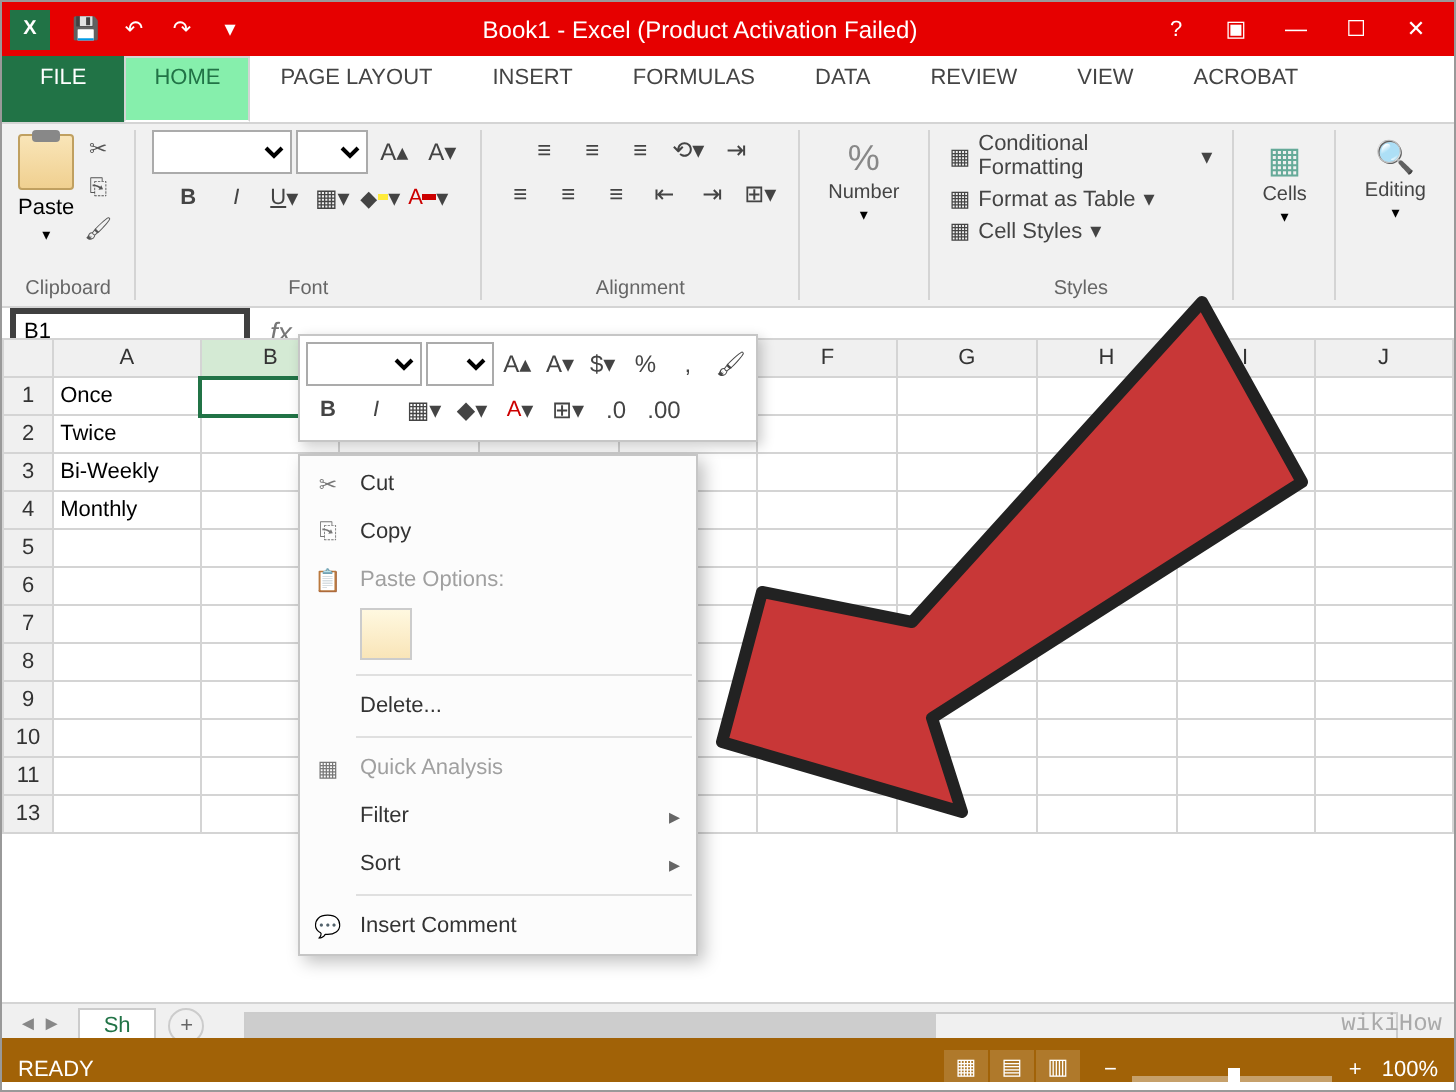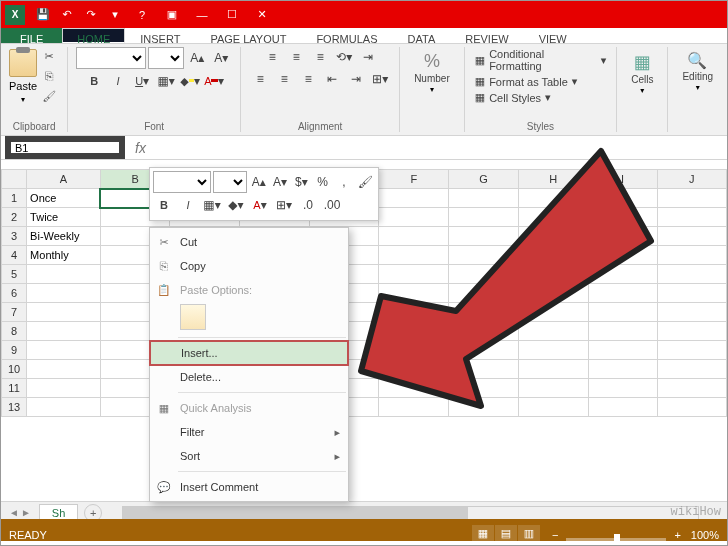--- a/index.html
+++ b/index.html
@@ -3,43 +3,43 @@
 <meta charset="utf-8">
 <style>
 *{margin:0;padding:0;box-sizing:border-box;font-family:'Segoe UI',Tahoma,sans-serif;font-size:11px}
 body{width:728px;height:546px;background:#fff;position:relative;overflow:hidden;border:1px solid #999}
 .qat{height:27px;background:#e60000;display:flex;align-items:center;padding:0 4px;color:#fff}
 .qat-logo{width:20px;height:20px;background:#217346;color:#fff;display:flex;align-items:center;justify-content:center;font-weight:bold;margin-right:6px;font-size:10px}
 .qat-btn{width:22px;height:22px;display:flex;align-items:center;justify-content:center;margin:0 1px;cursor:pointer;color:#fff}
 .qat-title{flex:1;text-align:center;font-size:12px}
 .qat-right{display:flex}
 .qat-right .qat-btn{width:28px}
-.tabs{height:16px;background:#fff;display:flex;border-bottom:1px solid #d4d4d4}
+.tabs{height:34px;background:#fff;display:flex;border-bottom:1px solid #d4d4d4}
 .tab{padding:4px 14px;font-size:11px;color:#444;cursor:pointer;border:1px solid transparent}
 .tab.file{background:#217346;color:#fff;padding:4px 18px}
-.tab.active{background:#0f172a;border:1px solid #d4d4d4;border-bottom:1px solid #fff;color:#217346}
+.tab.active{background:#86efac;border:1px solid #d4d4d4;border-bottom:1px solid #fff;color:#217346}
 .ribbon{height:92px;background:#f1f1f1;border-bottom:1px solid #d4d4d4;display:flex;padding:3px 0}
 .rgroup{border-right:1px solid #d4d4d4;padding:0 8px;display:flex;flex-direction:column;justify-content:space-between;align-items:center;position:relative}
 .rgroup-label{font-size:10px;color:#666;text-align:center;margin-top:auto;padding-top:2px;white-space:nowrap}
 .rg-top{display:flex;flex-direction:column;gap:2px;align-items:center}
 .rg-row{display:flex;gap:2px;align-items:center}
 .paste-btn{display:flex;flex-direction:column;align-items:center;gap:3px}
 .paste-ico{width:28px;height:28px;background:linear-gradient(#f9e5b8,#f0d090);border:1px solid #c0a060;border-radius:2px;position:relative}
 .paste-ico:before{content:'';position:absolute;top:-3px;left:6px;width:14px;height:6px;background:#888;border-radius:2px}
 .mini-btn{width:20px;height:18px;display:flex;align-items:center;justify-content:center;color:#555;cursor:pointer}
 select.combo{height:20px;border:1px solid #ababab;background:#fff;font-size:11px;padding:10px 2px}
 .combo.font{width:70px}
 .combo.size{width:36px}
 .ico-btn{width:22px;height:20px;border:1px solid transparent;display:flex;align-items:center;justify-content:center;cursor:pointer;color:#444;font-size:12px}
 .big-btn{display:flex;flex-direction:column;align-items:center;justify-content:center;padding:4px 6px;cursor:pointer;gap:1px}
 .big-btn .lbl{font-size:10px;color:#444}
 .styles-list{display:flex;flex-direction:column;gap:1px;align-items:flex-start}
 .styles-item{display:flex;align-items:center;gap:4px;font-size:11px;color:#444;cursor:pointer;padding:1px 2px}
 .namebox-row{height:24px;border-bottom:1px solid #d4d4d4;display:flex;align-items:center;background:#fff}
-.namebox{width:120px;height:23px;border:6px solid #404040;margin:0 4px;padding:0 4px;font-size:11px}
+.namebox{width:120px;height:23px;border:3px solid #404040;margin:0 4px;padding:0 4px;font-size:11px}
 .fx{padding:0 6px;color:#777;font-style:italic;font-size:14px}
 .mini-toolbar{position:absolute;left:148px;top:166px;background:#fff;border:1px solid #c6c6c6;box-shadow:2px 2px 6px rgba(0,0,0,.2);padding:3px;z-index:50;width:230px}
 .mini-toolbar .rw{display:flex;gap:2px;align-items:center;margin-bottom:2px}
 .grid{position:absolute;left:0;top:168px;right:0;bottom:38px;overflow:hidden;background:#fff}
 .grid table{border-collapse:collapse;width:100%}
 .grid th,.grid td{border:1px solid #d4d4d4;height:19px;font-size:11px;padding:0 3px;text-align:left;background:#fff}
 .grid th{background:#f0f0f0;color:#333;text-align:center;font-weight:normal}
 .grid th.rh{width:26px}
 .grid th.ch{width:78px}
 .grid th.sel{background:#d4ead4;border-bottom:2px solid #217346}
@@ -74,38 +74,40 @@
 </style>
 </head>
 <body>
 
 <div class="qat">
   <div class="qat-logo">X</div>
   <div class="qat-btn">💾</div>
   <div class="qat-btn">↶</div>
   <div class="qat-btn">↷</div>
   <div class="qat-btn">▾</div>
+  <div class="qat-title">Book1 - Excel (Product Activation Failed)</div>
   <div class="qat-right">
     <div class="qat-btn">?</div>
     <div class="qat-btn">▣</div>
     <div class="qat-btn">—</div>
     <div class="qat-btn">☐</div>
     <div class="qat-btn">✕</div>
   </div>
 </div>
 
 <div class="tabs">
   <div class="tab file">FILE</div>
   <div class="tab active">HOME</div>
+  <div class="tab">PAGE LAYOUT</div>
   <div class="tab">INSERT</div>
-  <div class="tab">PAGE LAYOUT</div>
   <div class="tab">FORMULAS</div>
   <div class="tab">DATA</div>
   <div class="tab">REVIEW</div>
   <div class="tab">VIEW</div>
+  <div class="tab">ACROBAT</div>
 </div>
 
 <div class="ribbon">
   <div class="rgroup">
     <div class="rg-top">
       <div class="rg-row">
         <div class="paste-btn">
           <div class="paste-ico"></div>
           <span class="lbl">Paste</span>
           <span style="font-size:8px">▾</span>
@@ -420,23 +422,20 @@
       <span>Copy</span>
     </div>
   <div class="ctx-item dis">
       <span class="ci">📋</span>
       <span>Paste Options:</span>
     </div>
   <div class="paste-opt">
       <div class="po"></div>
     </div>
   <div class="ctx-sep"></div>
-  <div class="ctx-item hl">
-      <span>Insert...</span>
-    </div>
   <div class="ctx-item">
       <span>Delete...</span>
     </div>
   <div class="ctx-sep"></div>
   <div class="ctx-item dis">
       <span class="ci">▦</span>
       <span>Quick Analysis</span>
     </div>
   <div class="ctx-item">
       <span>Filter</span>

